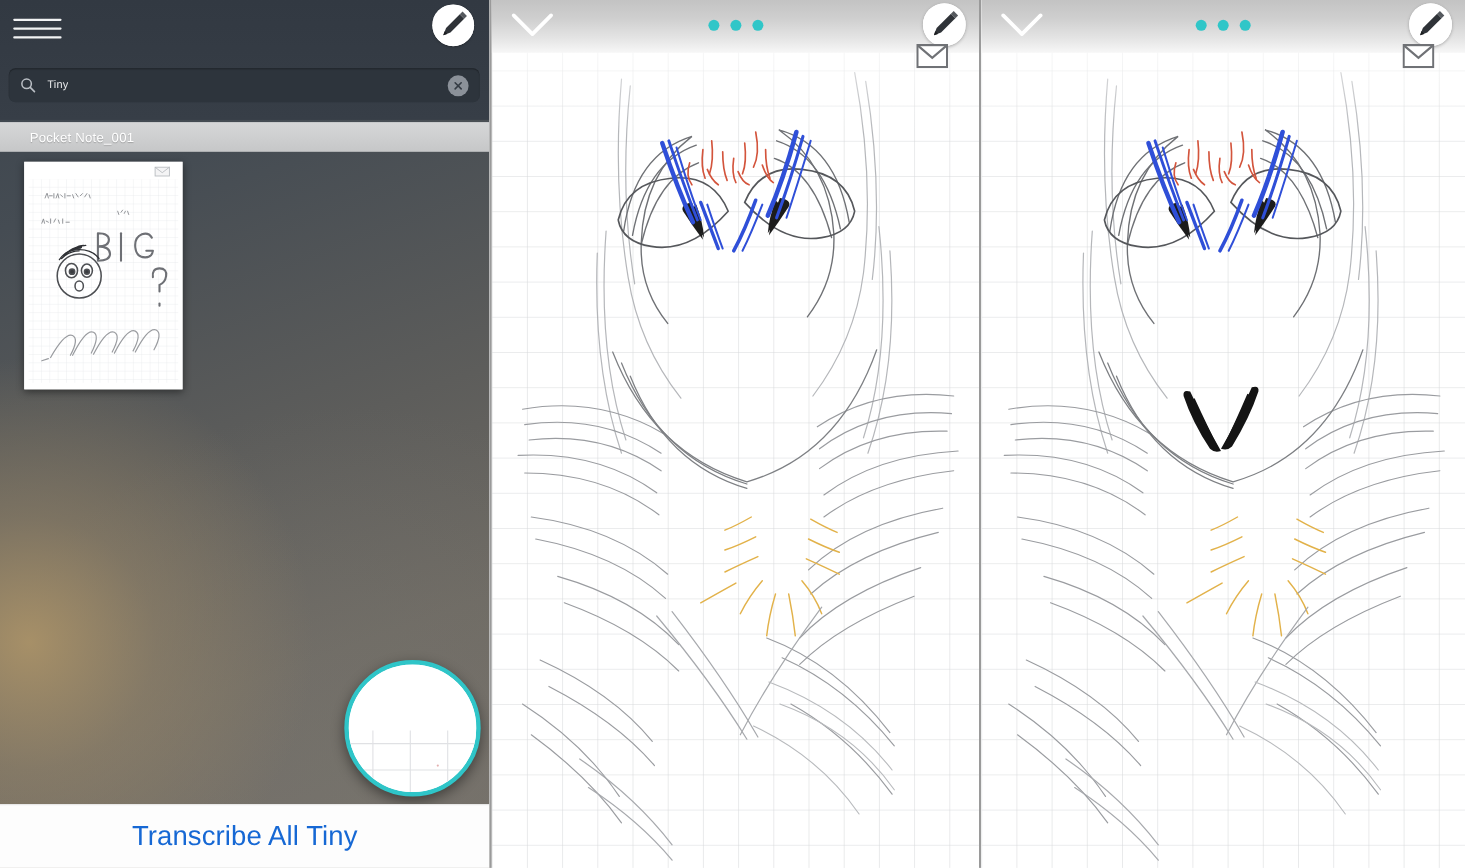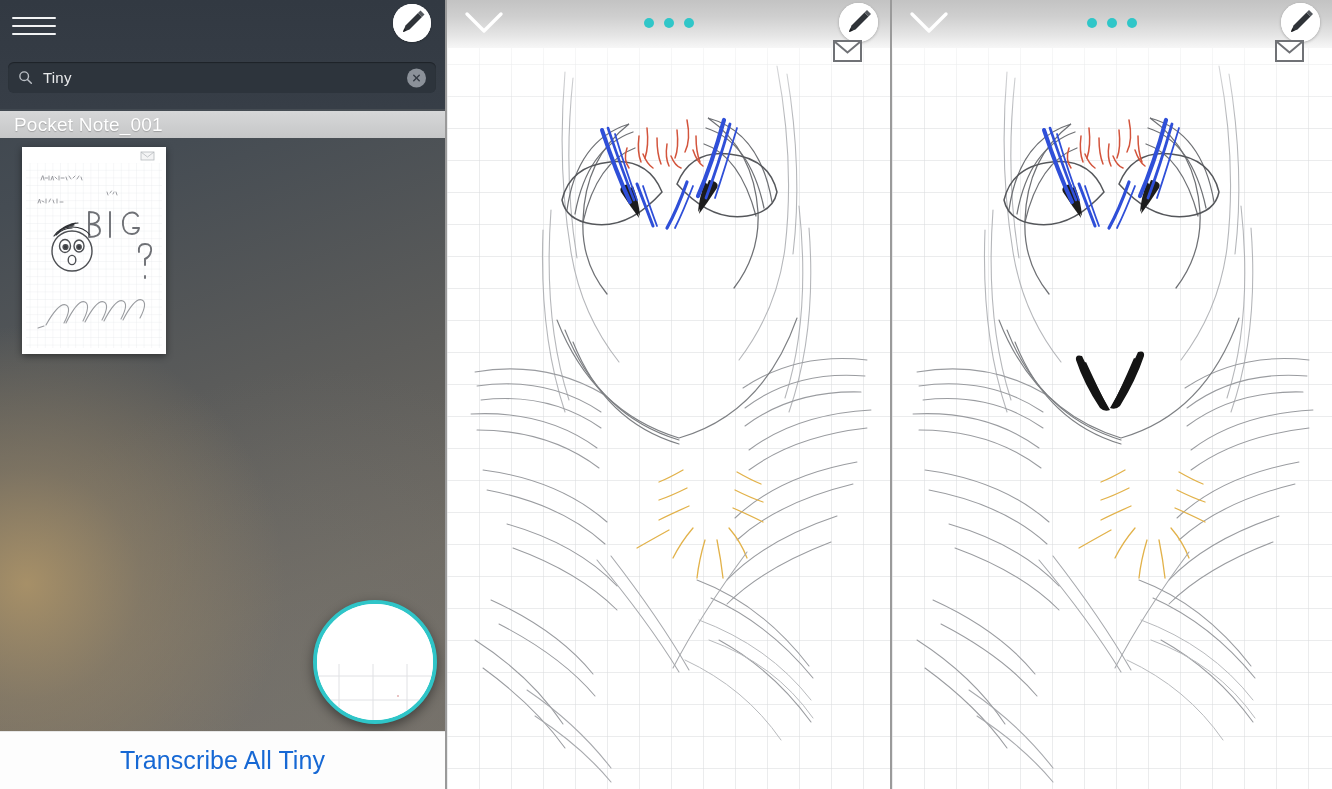--- a/index.html
+++ b/index.html
@@ -38,37 +38,37 @@
 
   
   #search-bar{
     position:absolute; left:8px; top:62px; width:428px; height:31px;
     border-radius:6px; background:#2d343c;
     box-shadow:inset 0 1px 1px rgba(0,0,0,.35);
     display:flex; align-items:center; cursor:text;
   }
   #search-icon{ margin-left:10px; width:15px; height:15px; flex:0 0 15px; }
   #search-value{
-    margin-left:10px; color:#e9eaec; font-size:15px; letter-spacing:.2px;
+    margin-left:10px; color:#e9eaec; font-size:10px; letter-spacing:.2px;
     white-space:nowrap; overflow:hidden;
   }
   #search-clear{
     position:absolute; right:10px; top:50%; transform:translateY(-50%);
     width:19px; height:19px; border-radius:50%; background:#8b9199;
     display:flex; align-items:center; justify-content:center; cursor:pointer;
   }
 
   
   #group-header{
     position:absolute; left:0; top:111px; width:445px; height:27px;
     background:linear-gradient(180deg,#d6d7d8 0%,#c6c7c8 100%);
     display:flex; align-items:center;
   }
   #group-title{
-    color:#ffffff; font-size:19px; margin-left:14px; letter-spacing:.2px;
+    color:#ffffff; font-size:12px; margin-left:27px; letter-spacing:.2px;
     text-shadow:0 1px 1px rgba(0,0,0,.22);
   }
 
   
   #thumb-wrap{
     position:absolute; left:22px; top:147px; width:144px; height:207px;
     background:#ffffff; cursor:pointer;
     box-shadow:0 2px 7px rgba(0,0,0,.45);
   }
   #thumb-canvas{ position:absolute; left:0; top:0; width:100%; height:100%; }

